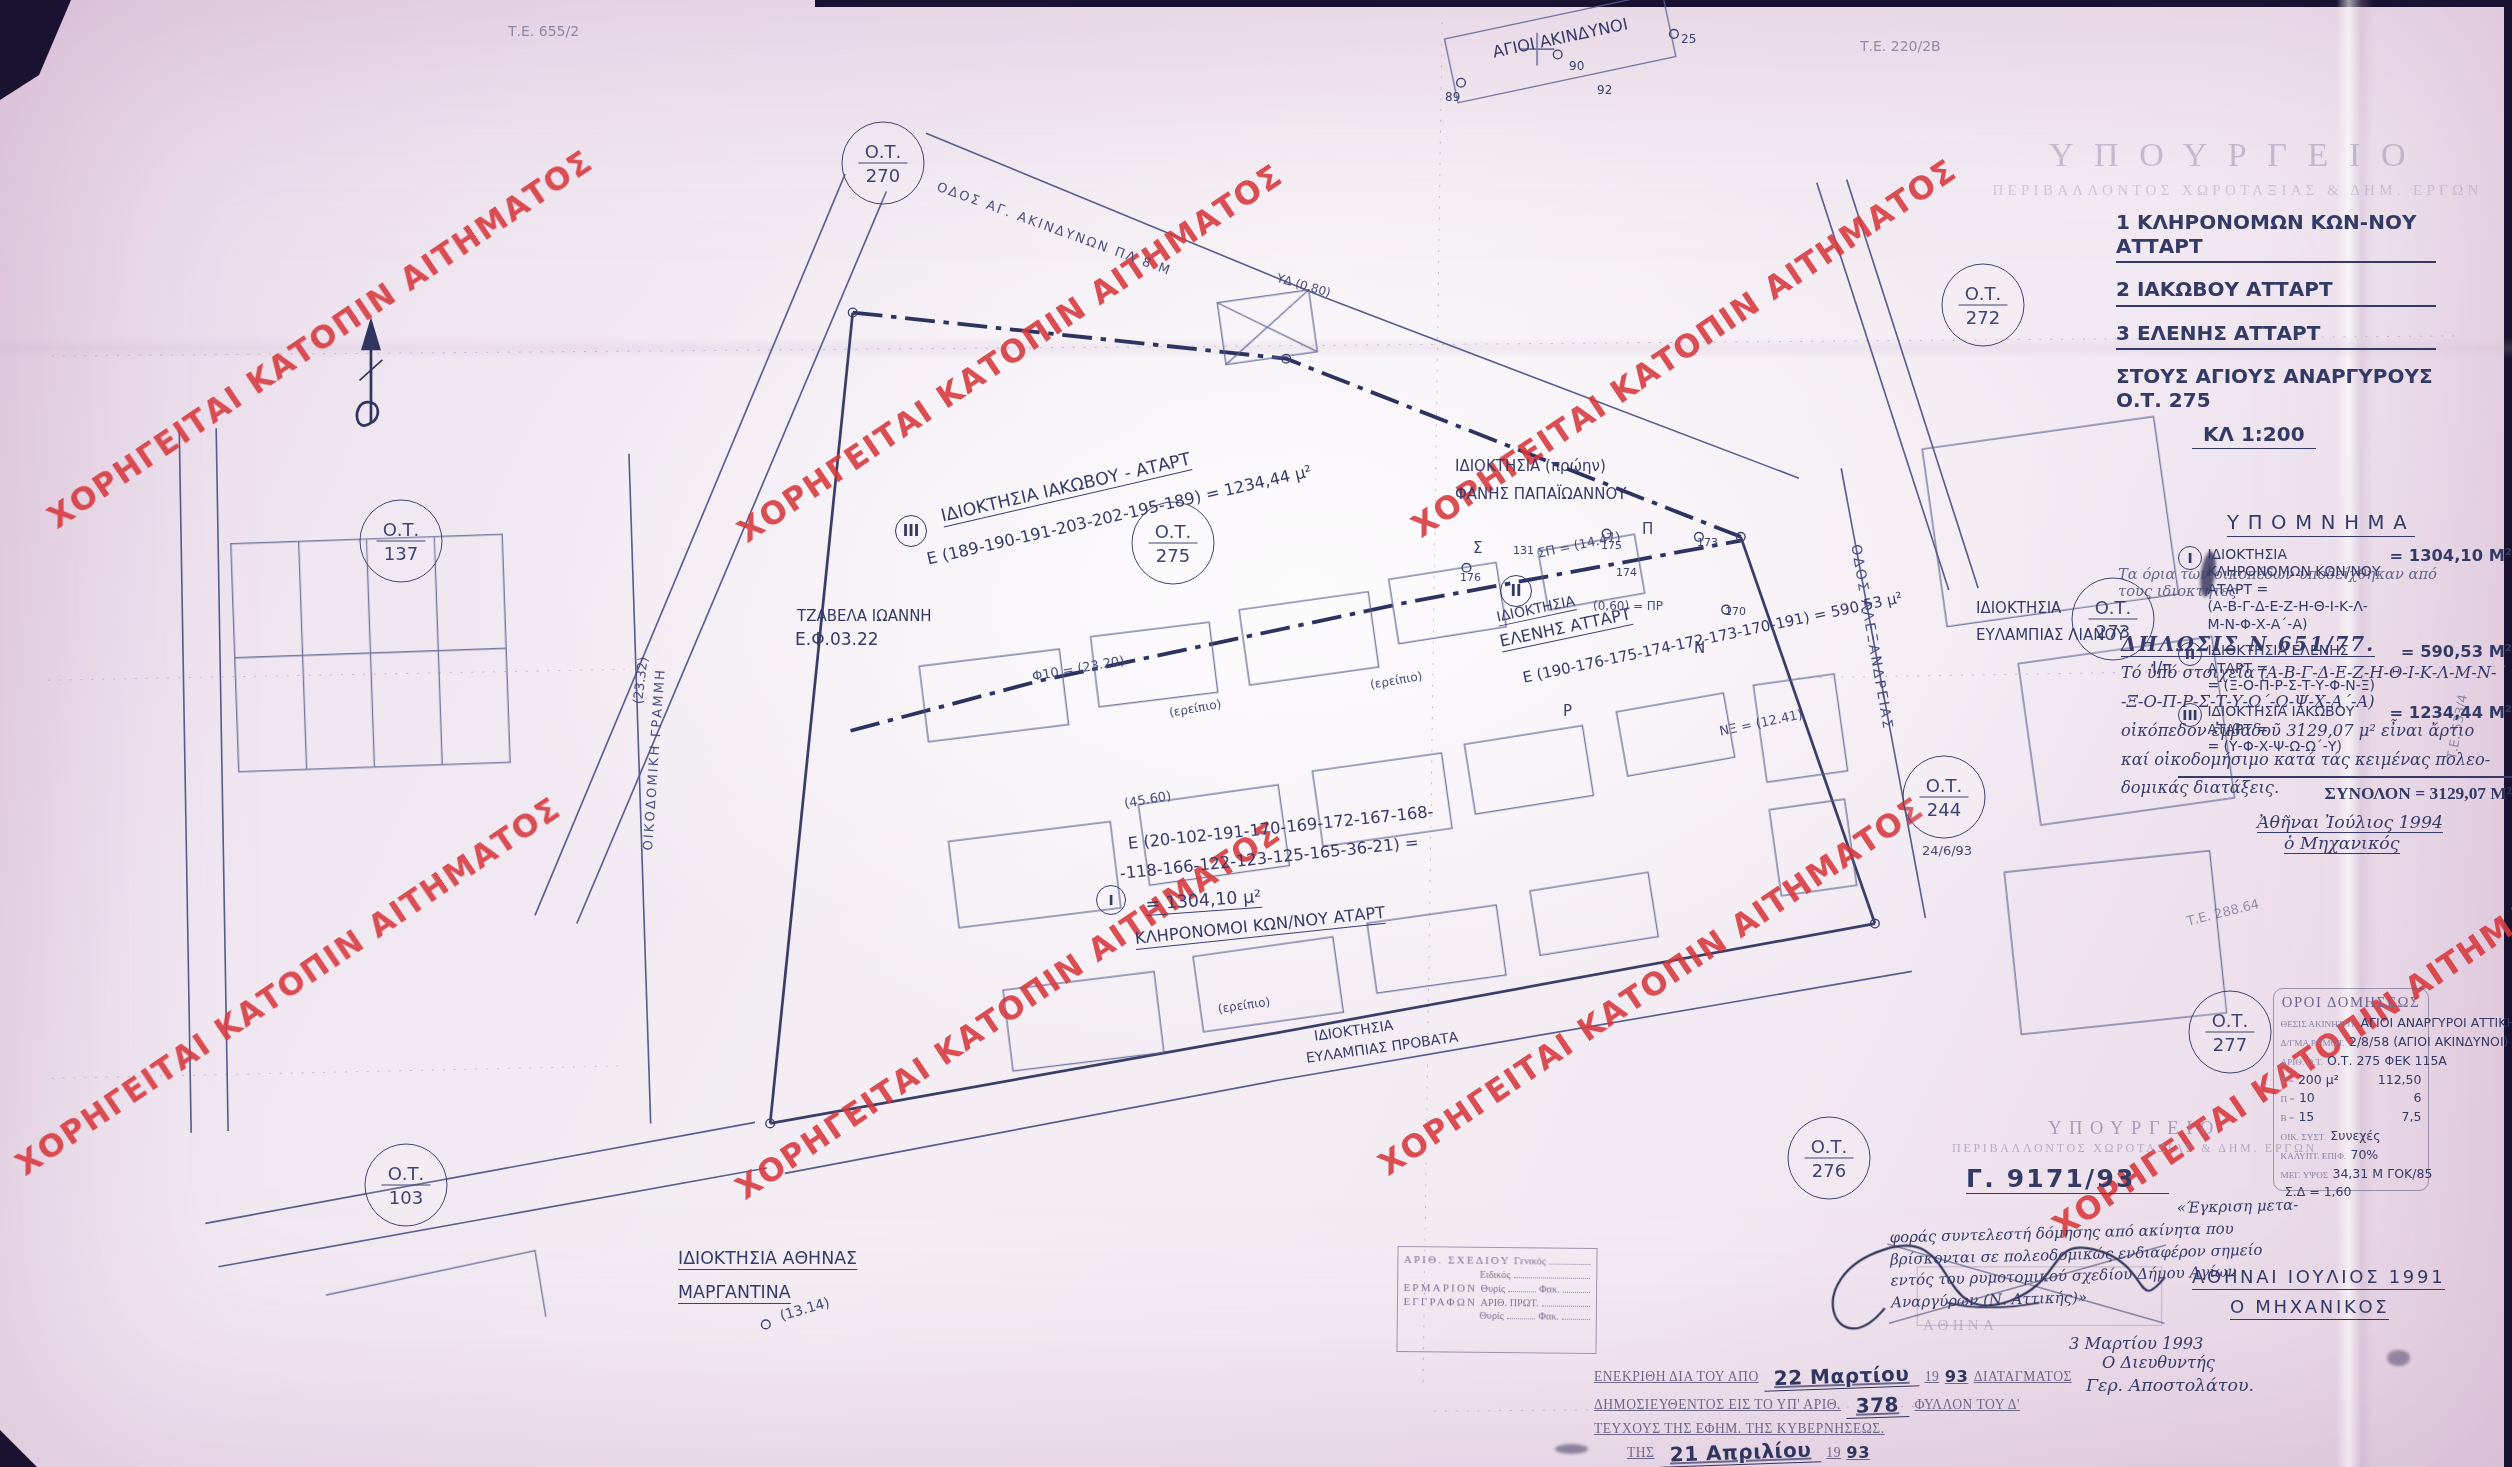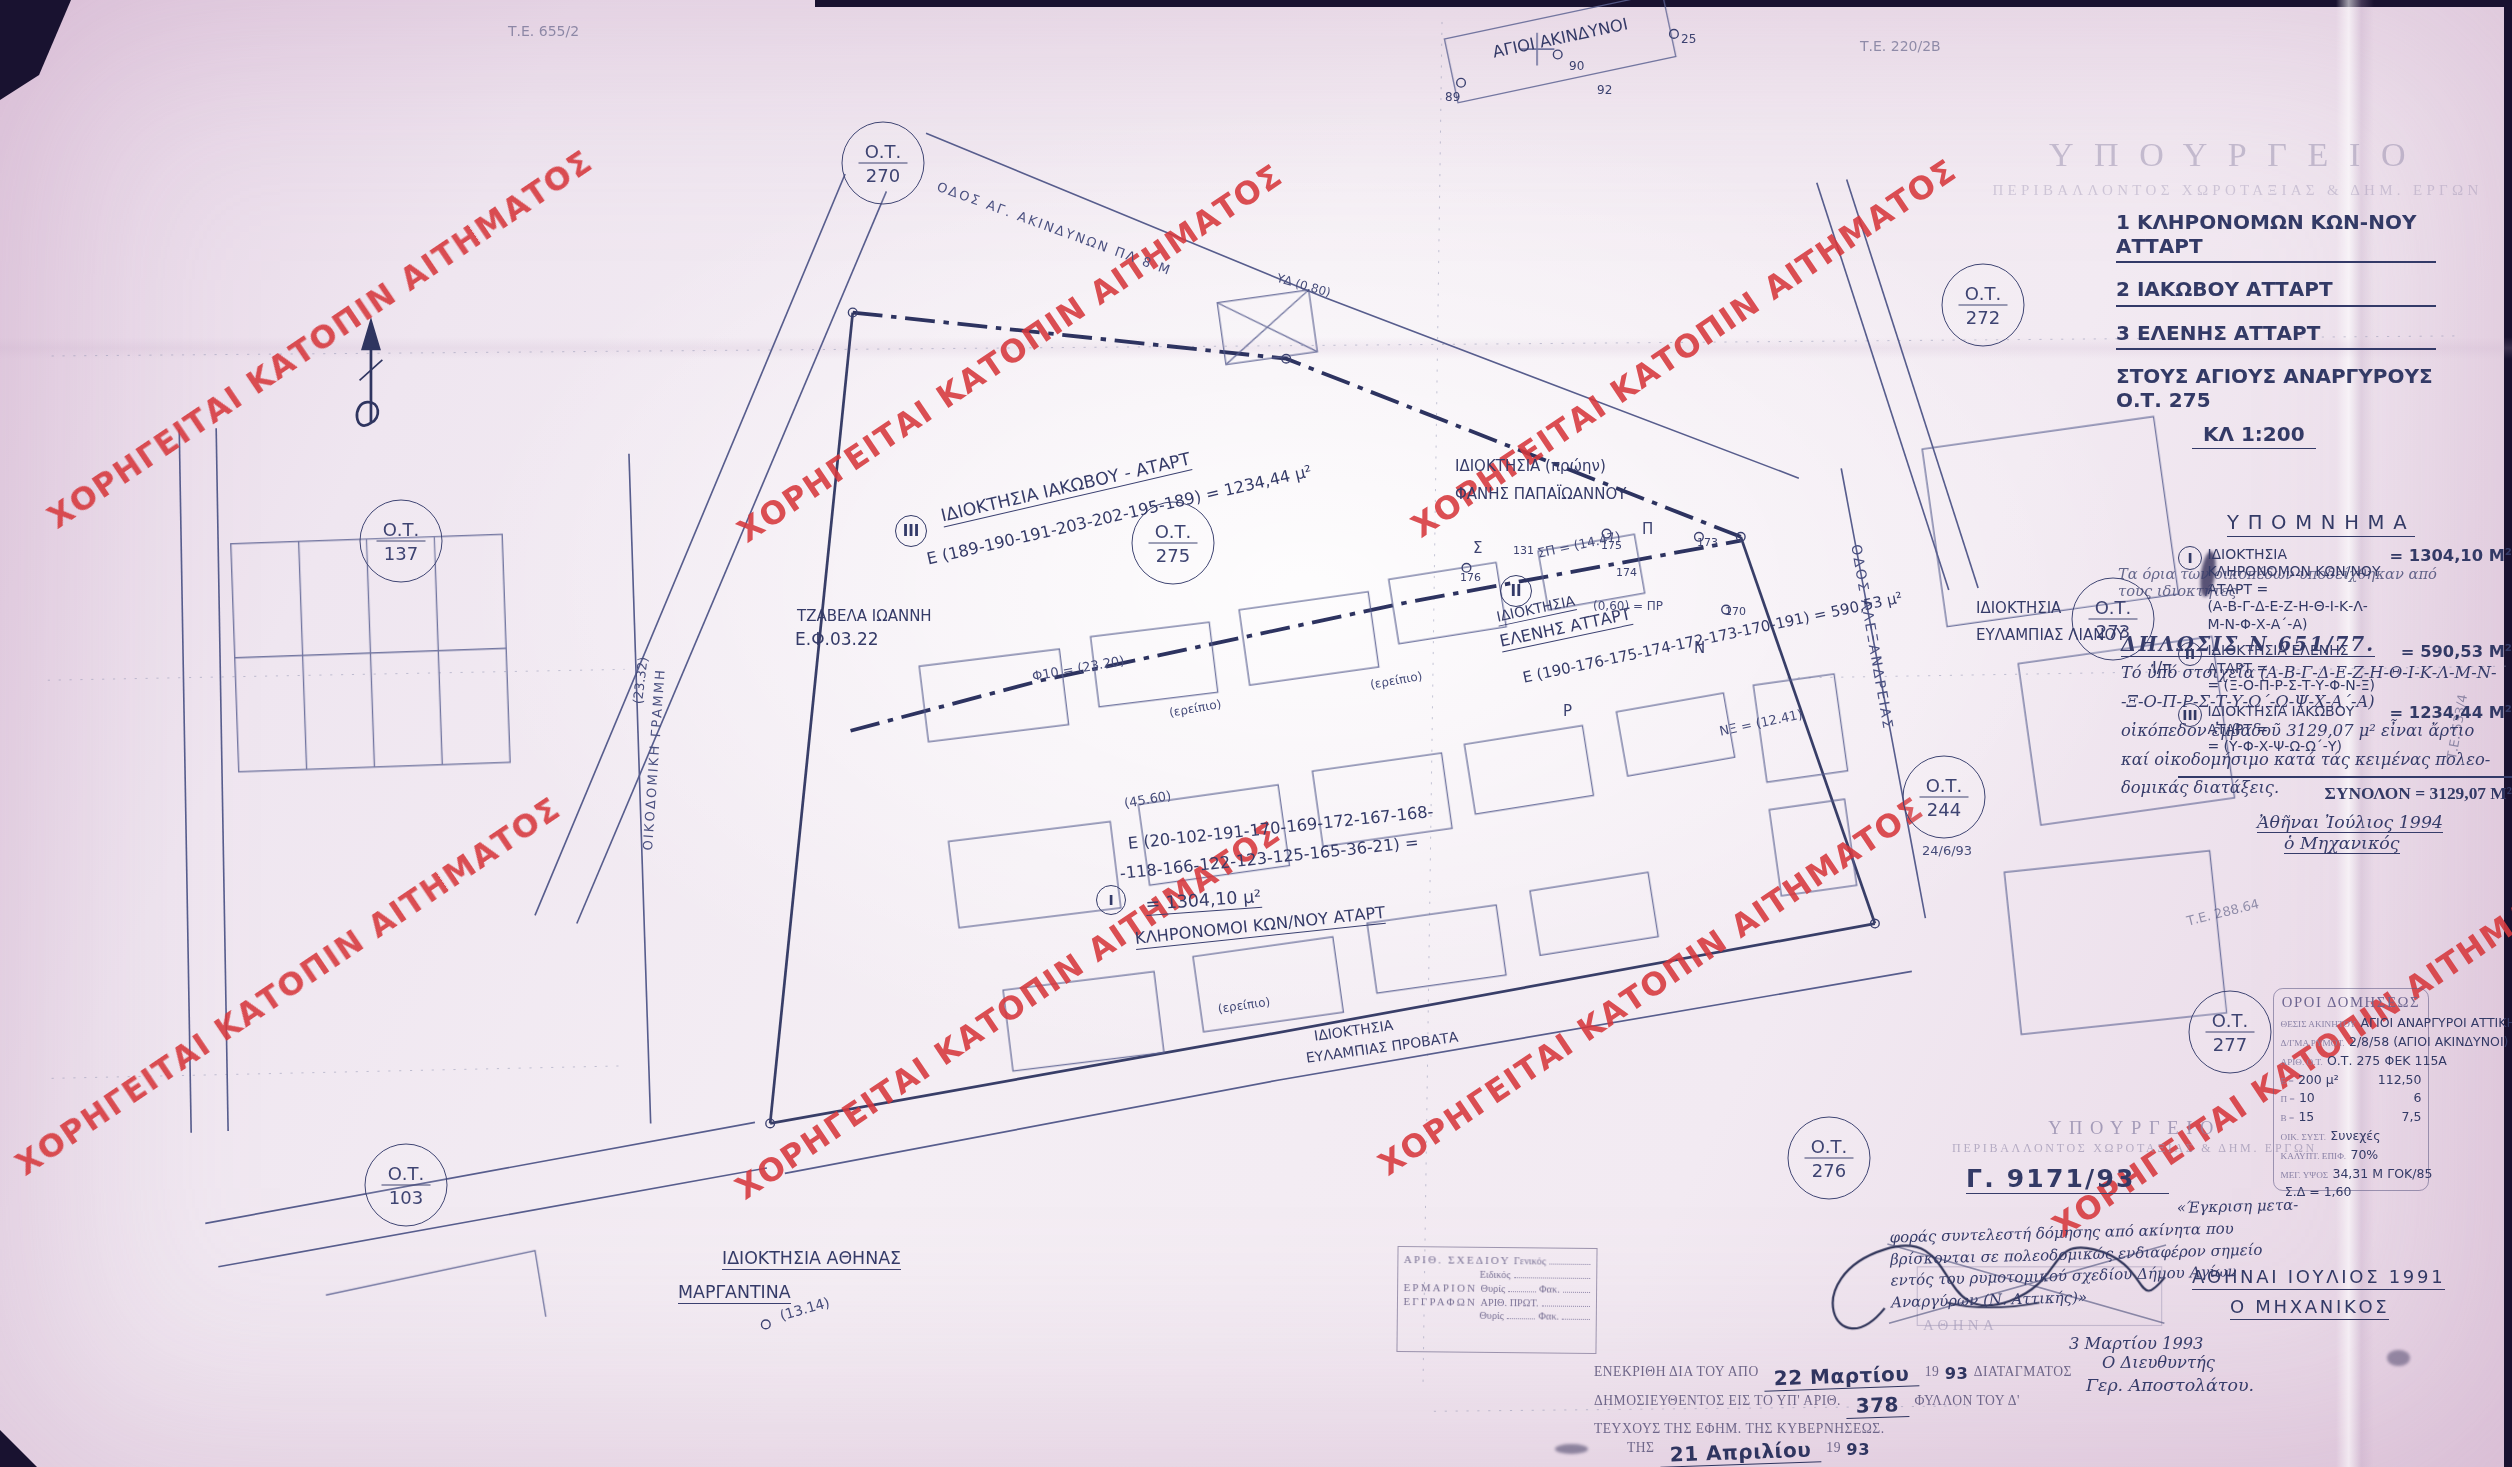--- a/index.html
+++ b/index.html
@@ -70,21 +70,21 @@
   #ministry .rr{font-size:16.3px;margin-left:212px;}
   #ministry .sn{font-size:17.4px;margin-left:196px;margin-top:3.3px;}
   
   #registry{left:1397px;top:1247px;width:187px;height:95px;border:1.6px solid rgba(100,92,130,.6);padding:4.3px 5.4px;
             font-family:"Liberation Serif",serif;color:#7b7396;font-size:10.3px;transform:rotate(.6deg);}
   #registry .r{display:flex;gap:3.3px;align-items:baseline;margin-top:2.2px;}
   #registry .big{letter-spacing:2.2px;font-size:11px;}
   #registry .fill{flex:1;border-bottom:1.1px dotted #8d85a8;min-width:22px;}
   
   #approve{left:1594px;top:1361px;width:489px;font-family:"Liberation Serif",serif;color:#6e6689;font-size:13.6px;letter-spacing:0.5px;}
-  #approve .l{margin-top:3.3px;display:flex;align-items:flex-start;gap:5.4px;white-space:nowrap;}
+  #approve .l{margin-top:3.3px;display:flex;align-items:center;gap:5.4px;white-space:nowrap;text-decoration:underline;}
   #approve .hw{font-family:"DejaVu Sans",sans-serif;color:#2f3560;font-size:20px;font-weight:bold;border-bottom:1.1px solid #2f3560;
                transform:rotate(-2deg);padding:0 9.8px;}
   #approve .hw2{font-family:"DejaVu Sans",sans-serif;color:#2f3560;font-size:16.3px;font-weight:bold;}
   
   #engineer{left:2192px;top:1266px;width:282px;font-size:18px;letter-spacing:2.7px;font-weight:normal;}
   #engineer div{border-bottom:1.1px solid #343a66;display:inline-block;padding-bottom:2.2px;}
   #engineer .l2{margin-left:38px;margin-top:5.4px;}
   
   #ghost{left:1966px;top:136px;width:543px;text-align:center;}
   #ghost .g1{font-family:"Liberation Serif",serif;font-size:34px;letter-spacing:20.6px;color:#837b9e;opacity:.4;}
@@ -292,21 +292,21 @@
     <div class="pl dim" style="left: 1031px; top: 669px; font-size: 13px; transform: rotate(-10deg);">Φ10 = (23.20)</div>
     <div class="pl dim" style="left: 1123px; top: 796px; font-size: 13px; transform: rotate(-10deg);">(45.60)</div>
     <div class="pl dim" style="left: 630px; top: 703px; font-size: 13px; transform: rotate(-83deg);">(23.32)</div>
     <div class="pl dim" style="left: 1168px; top: 706px; font-size: 12px; transform: rotate(-10deg);">(ερείπιο)</div>
     <div class="pl dim" style="left: 1369px; top: 678px; font-size: 12px; transform: rotate(-10deg);">(ερείπιο)</div>
     <div class="pl dim" style="left: 1217px; top: 1002px; font-size: 12px; transform: rotate(-8deg);">(ερείπιο)</div>
     <div class="pl" style="left: 797px; top: 607px; font-size: 15px;">ΤΖΑΒΕΛΑ ΙΩΑΝΝΗ</div>
     <div class="pl" style="left: 795px; top: 629px; font-size: 17px;">Ε.Φ.03.22</div>
     <div class="pl" style="left: 1313px; top: 1028px; font-size: 14px; transform: rotate(-8deg);">ΙΔΙΟΚΤΗΣΙΑ</div>
     <div class="pl" style="left: 1305px; top: 1050px; font-size: 14px; transform: rotate(-8deg);">ΕΥΛΑΜΠΙΑΣ ΠΡΟΒΑΤΑ</div>
-    <div class="pl u" style="left: 678px; top: 1248px; font-size: 17.4px; margin-left: 44px;">ΙΔΙΟΚΤΗΣΙΑ ΑΘΗΝΑΣ</div>
+    <div class="pl u" style="left: 678px; top: 1248px; font-size: 17.4px;">ΙΔΙΟΚΤΗΣΙΑ ΑΘΗΝΑΣ</div>
     <div class="pl u" style="left: 678px; top: 1282px; font-size: 17.4px;">ΜΑΡΓΑΝΤΙΝΑ</div>
     <div class="pl dim" style="left: 778px; top: 1308px; font-size: 14px; transform: rotate(-16deg);">(13.14)</div>
     <div class="pl dim" style="left: 1922px; top: 843px; font-size: 13px;">24/6/93</div>
     <div class="pl faint" style="left: 508px; top: 23px; font-size: 14px;">Τ.Ε. 655/2</div>
     <div class="pl faint" style="left: 1860px; top: 38px; font-size: 14px;">Τ.Ε. 220/2Β</div>
     <div class="pl faint" style="left: 2444px; top: 758px; font-size: 13px; transform: rotate(-80deg);">Τ.Ε. 533/4</div>
     <div class="pl faint" style="left: 2185px; top: 914px; font-size: 13px; transform: rotate(-14deg);">Τ.Ε. 288.64</div>
     <div class="circ" style="left: 895px; top: 515px; height: 30px; width: 30px; font-size: 15px;">ΙΙΙ</div>
     <div class="circ" style="left: 1500px; top: 575px; height: 30px; width: 30px; font-size: 15px;">ΙΙ</div>
     <div class="circ" style="left: 1096px; top: 885px; height: 28px; width: 28px; font-size: 14px;">Ι</div>

